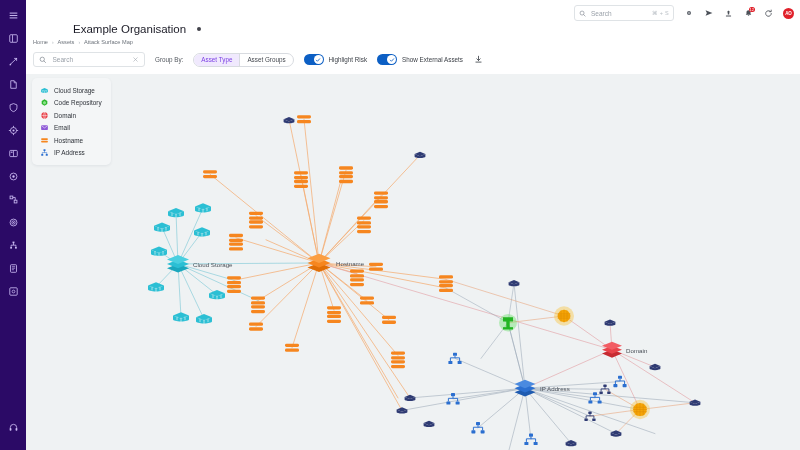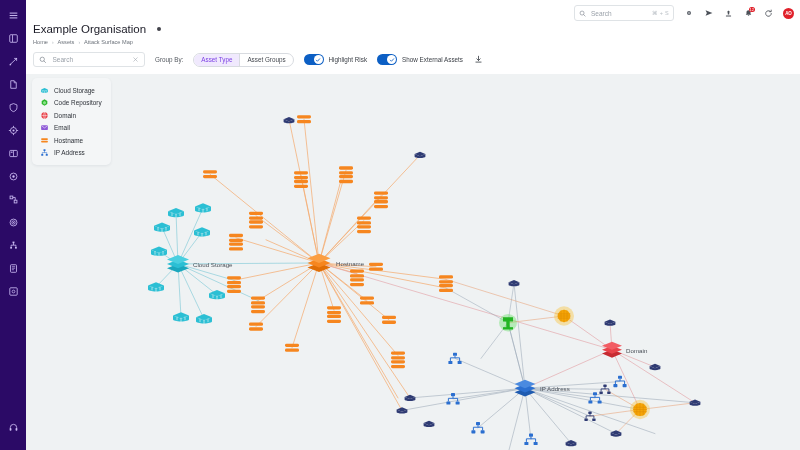--- a/index.html
+++ b/index.html
@@ -62,20 +62,21 @@
     font-size: 4.5px; display: flex; align-items: center; justify-content: center;
     font-weight: bold;
   }
 
   
   .titleblock { padding: 0 0 0 7px; }
   .org-title {
     font-size: 11.5px; color: #1b1b26; font-weight: 400;
     display: flex; align-items: center; gap: 11px;
     margin-top: -3px;
+    margin-left: 40px;
   }
   .org-dot { width: 4px; height: 4px; border-radius: 50%; background: #41424a; display:block; }
   .crumbs { display: flex; align-items: center; gap: 4px; margin-top: 4px; font-size: 5.6px; color: #6d737b; }
   .crumbs .sep { color: #aeb4ba; font-size: 5px; }
 
   
   .toolbar {
     display: flex; align-items: center; gap: 10px;
     padding: 7px 0 7px 7px;
     flex: 0 0 auto;

